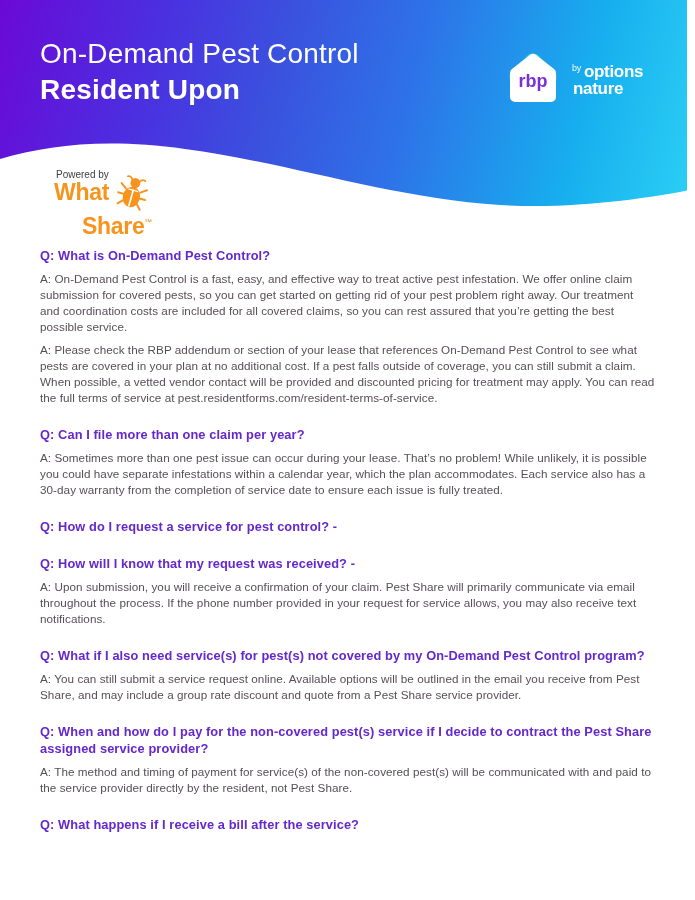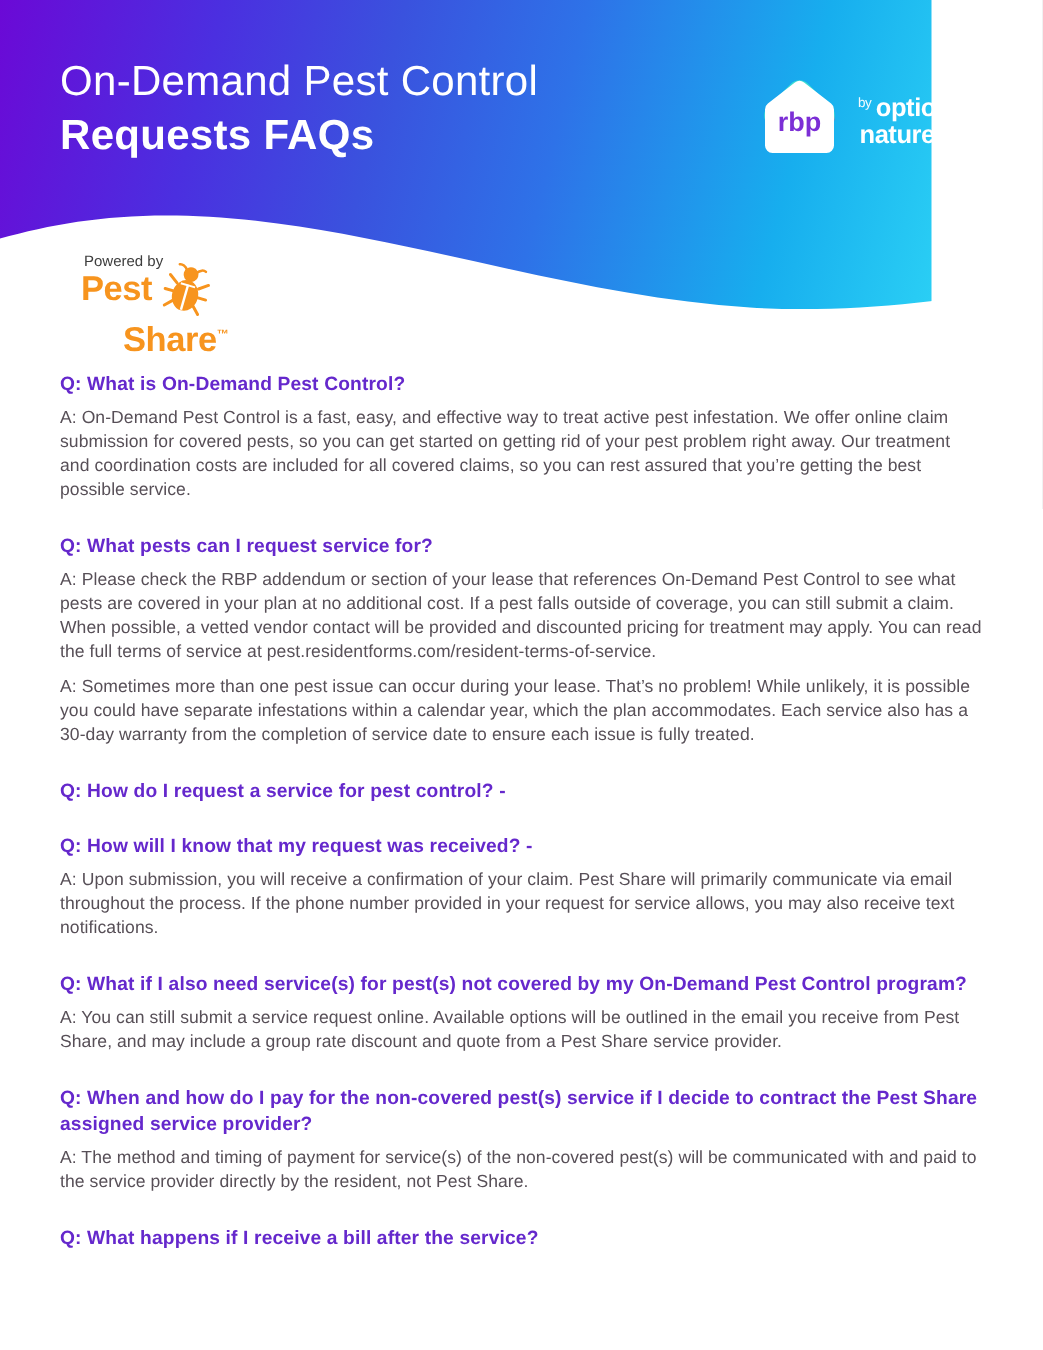--- a/index.html
+++ b/index.html
@@ -3,21 +3,21 @@
 <meta charset="utf-8">
 <style>
   html,body{margin:0;padding:0;background:#e8e8e8;}
   .page{
     position:relative;width:695px;height:900px;margin:0 auto;
     background:#ffffff;overflow:hidden;
     font-family:"Liberation Sans",sans-serif;
   }
   
   .header{
-    position:relative;width:621px;height:226px;
+    position:relative;width:687px;height:226px;
     background:linear-gradient(104deg,#6b09d6 0%,#4b2fe0 22%,#3a52de 40%,#2e72e8 58%,#17aeee 82%,#2bd0f5 100%);
   }
   .header-wave{position:absolute;left:0;top:0;width:695px;height:226px;display:block;}
   .header-titles{position:absolute;left:40px;top:36px;color:#ffffff;}
   .title-line1{font-size:28px;font-weight:500;letter-spacing:.2px;line-height:36px;}
   .title-line2{font-size:28px;font-weight:800;letter-spacing:.2px;line-height:36px;}
   
   .rbp-logo{position:absolute;left:501px;top:46px;width:64px;height:66px;}
   .sn-text{position:absolute;left:572px;top:60px;color:#ffffff;line-height:17px;font-weight:800;letter-spacing:-.3px;}
   .sn-row1{white-space:nowrap;}
@@ -50,41 +50,41 @@
 <div class="page">
 
   <div class="header">
 
     <svg class="header-wave" viewBox="0 0 695 226" preserveAspectRatio="none" aria-hidden="true">
       <path d="M0,159 C50,145 105,138 185,149 C290,163 390,198 500,205 C570,209.5 645,199 695,189 L695,228 L0,228 Z" fill="#ffffff"></path>
     </svg>
 
     <div class="header-titles">
       <div class="title-line1">On-Demand Pest Control</div>
-      <div class="title-line2">Requests FAQs</div>
+      <div class="title-line2">Resident Upon</div>
     </div>
 
     <svg class="rbp-logo" viewBox="0 0 64 66" aria-hidden="true">
       <rect x="14" y="14" width="37" height="37" rx="8" transform="rotate(45 32.5 32.5)" fill="#f04e98"></rect>
       <rect x="13" y="12" width="38" height="38" rx="8" transform="rotate(45 32 31)" fill="#3bdcd4"></rect>
       <path d="M14 27 L32 13 L50 27 V51 H14 Z" fill="#ffffff" stroke="#ffffff" stroke-width="10" stroke-linejoin="round"></path>
       <text x="32" y="41" text-anchor="middle" font-family="Liberation Sans, sans-serif" font-size="18" font-weight="bold" fill="#7c2fd6">rbp</text>
     </svg>
 
     <div class="sn-text">
       <div class="sn-row1">
         <span class="sn-by">by</span><span class="sn-word">options</span>
       </div>
       <div class="sn-row2">nature</div>
     </div>
 
     <div class="powered-by">
       <div class="pb-label">Powered by</div>
       <div class="pb-row1">
-        <span class="pb-word">Pest</span>
+        <span class="pb-word">What</span>
         <svg class="pb-bug" viewBox="0 0 40 46" aria-hidden="true">
           <g transform="rotate(16 20 23)" stroke="#f7941e" fill="#f7941e">
 
             <path d="M16 8 C14 5 11 4 9 5" fill="none" stroke-width="2" stroke-linecap="round"></path>
             <path d="M24 8 C26 5 29 4 31 5" fill="none" stroke-width="2" stroke-linecap="round"></path>
 
             <path d="M11 20 L4 15 M10 27 L3 27 M12 34 L6 40 M29 20 L36 15 M30 27 L37 27 M28 34 L34 40" fill="none" stroke-width="2.4" stroke-linecap="round"></path>
 
             <circle cx="20" cy="10.5" r="6" stroke="none"></circle>
 
@@ -99,23 +99,23 @@
         <span class="pb-word">Share</span><span class="pb-tm">™</span>
       </div>
     </div>
   </div>
 
   <div class="faq-main">
 
     <p class="faq-q">Q: What is On-Demand Pest Control?</p>
     <p class="faq-a">A: On-Demand Pest Control is a fast, easy, and effective way to treat active pest infestation. We offer online claim submission for covered pests, so you can get started on getting rid of your pest problem right away. Our treatment and coordination costs are included for all covered claims, so you can rest assured that you’re getting the best possible service.</p>
 
-    <p class="faq-q">Q: What pests can I request service for?</p>
     <p class="faq-a">A: Please check the RBP addendum or section of your lease that references On-Demand Pest Control to see what pests are covered in your plan at no additional cost. If a pest falls outside of coverage, you can still submit a claim. When possible, a vetted vendor contact will be provided and discounted pricing for treatment may apply. You can read the full terms of service at pest.residentforms.com/resident-terms-of-service.</p>
 
+    <p class="faq-q">Q: Can I file more than one claim per year?</p>
     <p class="faq-a">A: Sometimes more than one pest issue can occur during your lease. That’s no problem! While unlikely, it is possible you could have separate infestations within a calendar year, which the plan accommodates. Each service also has a 30-day warranty from the completion of service date to ensure each issue is fully treated.</p>
 
     <p class="faq-q">Q: How do I request a service for pest control? -</p>
 
     <p class="faq-q">Q: How will I know that my request was received? -</p>
     <p class="faq-a">A: Upon submission, you will receive a confirmation of your claim. Pest Share will primarily communicate via email throughout the process. If the phone number provided in your request for service allows, you may also receive text notifications.</p>
 
     <p class="faq-q">Q: What if I also need service(s) for pest(s) not covered by my On-Demand Pest Control program?</p>
     <p class="faq-a">A: You can still submit a service request online. Available options will be outlined in the email you receive from Pest Share, and may include a group rate discount and quote from a Pest Share service provider.</p>
 

